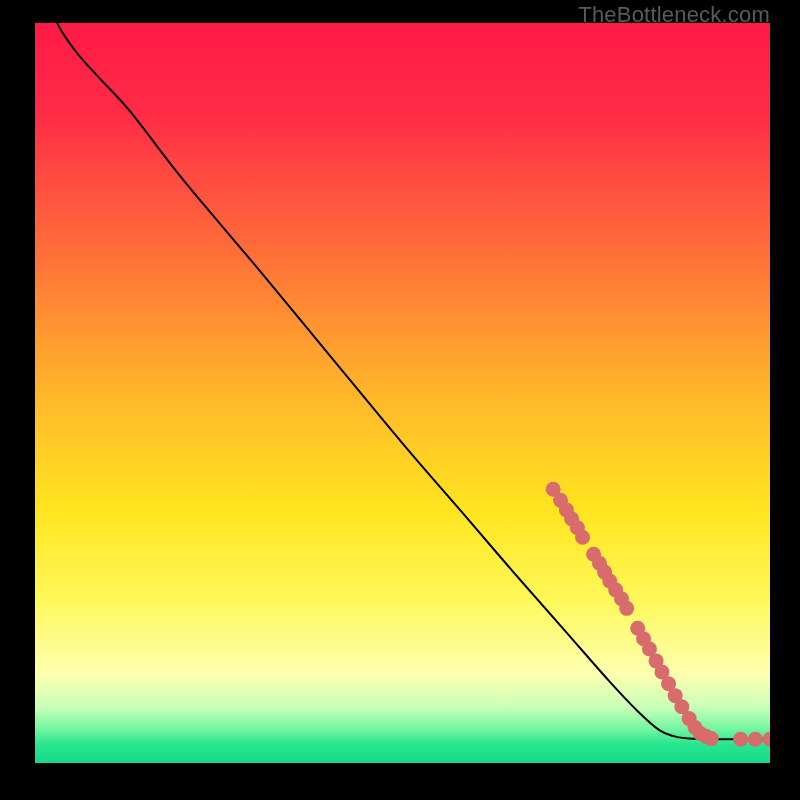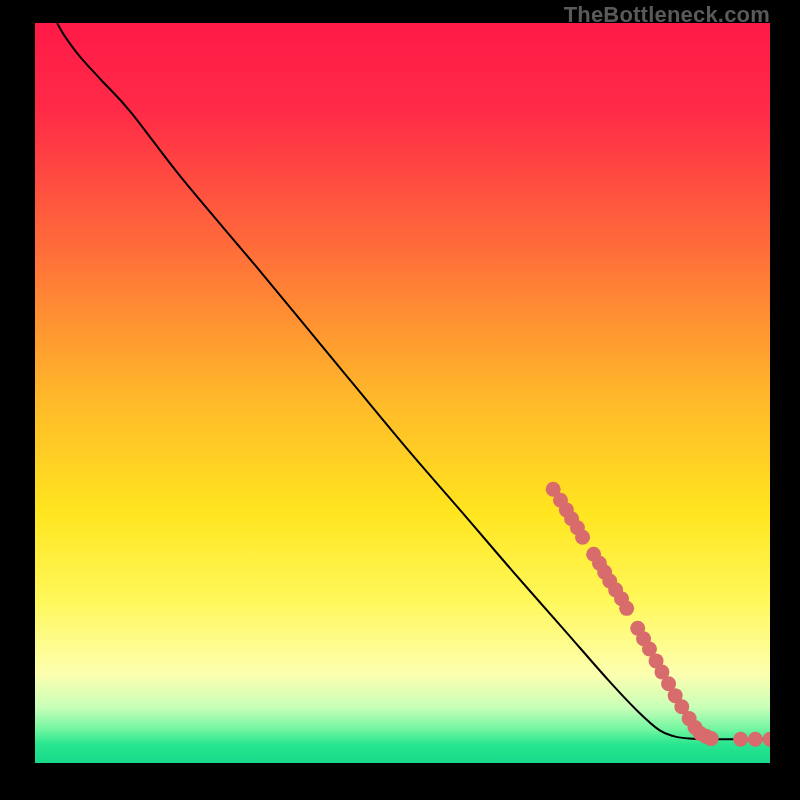--- a/index.html
+++ b/index.html
@@ -26,21 +26,21 @@
     width: 735px;
     height: 740px;
     overflow: hidden;
   }
   .watermark {
     position: absolute;
     top: 2px;
     right: 30px;
     color: #5a5a5a;
     font-size: 22px;
-    font-weight: 700;
+    font-weight: 400;
     letter-spacing: 0.2px;
   }
   svg { display: block; }
 </style>
 </head>
 <body>
 
 <div class="frame">
   <div class="watermark">TheBottleneck.com</div>
   <div class="plot-area">

